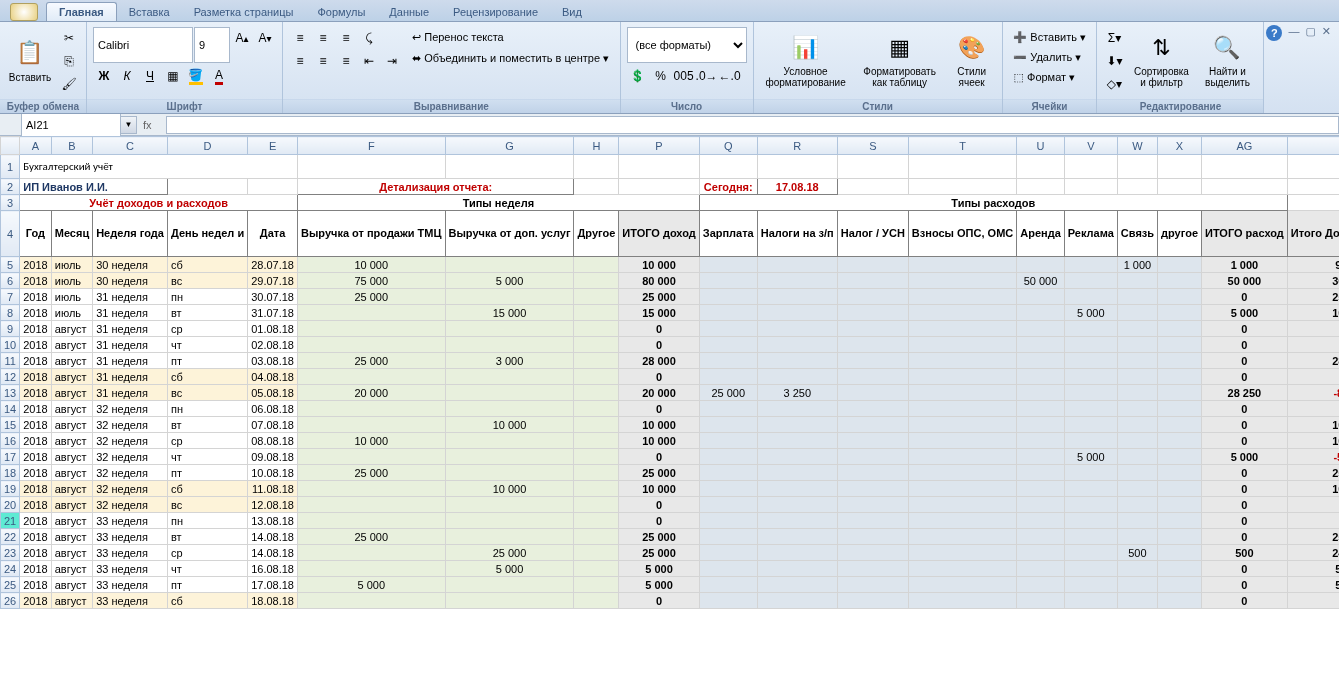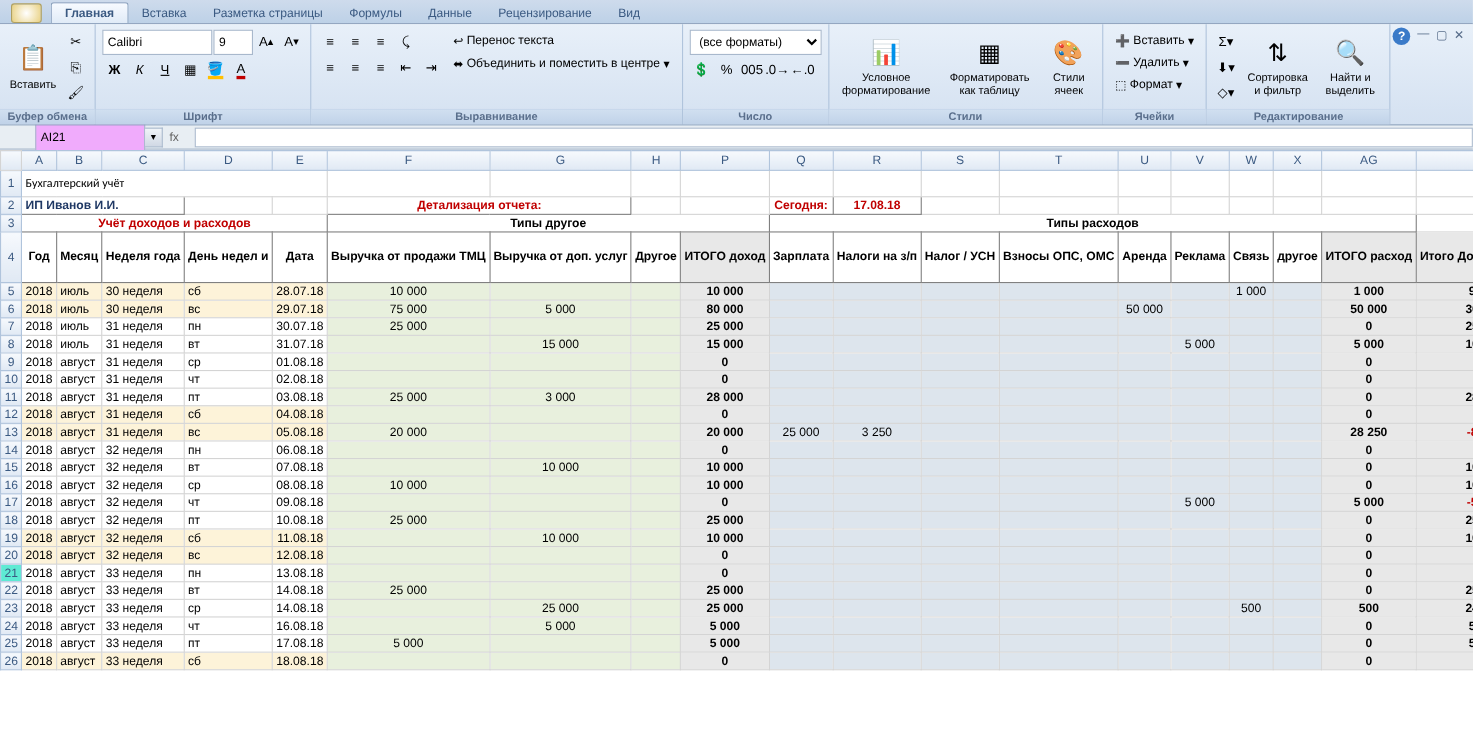--- a/index.html
+++ b/index.html
@@ -14,27 +14,27 @@
 
 .ribbon { background: linear-gradient(#e8f0f9, #d4e1f1); height: 92px; display: flex; border-bottom: 1px solid #8ba0bc; }
 .group { border-right: 1px solid #b0c4dc; padding: 3px 6px 2px; display: flex; flex-direction: column; justify-content: space-between; position: relative; }
 .group-title { text-align: center; font-size: 10px; color: #5a6f8c; background: linear-gradient(#d0dff0, #c0d2e8); margin: 0 -6px -2px; padding: 1px 0; border-top: 1px solid #c8d8ec; font-weight: bold; }
 .group-body { flex: 1; display: flex; gap: 4px; align-items: flex-start; padding-top: 2px; }
 .btn-lg { display: flex; flex-direction: column; align-items: center; justify-content: center; width: 48px; height: 66px; cursor: pointer; border: 1px solid transparent; border-radius: 3px; font-size: 10px; text-align: center; line-height: 1.1; }
 .btn-lg .ic { width: 32px; height: 32px; margin-bottom: 2px; display: flex; align-items: center; justify-content: center; font-size: 22px; }
 .btn-sm { width: 22px; height: 22px; display: flex; align-items: center; justify-content: center; cursor: pointer; border: 1px solid transparent; border-radius: 2px; font-size: 12px; }
 .vcol { display: flex; flex-direction: column; gap: 1px; }
 .hrow { display: flex; gap: 1px; }
-.combo { height: 23px; background: #fff; border: 1px solid #a8b8cc; font-size: 11px; padding: 0 4px; }
+.combo { height: 36px; background: #fff; border: 1px solid #a8b8cc; font-size: 11px; padding: 0 4px; }
 .ribbon-row-btn { display: flex; align-items: center; gap: 3px; height: 20px; padding: 0 4px; cursor: pointer; border: 1px solid transparent; border-radius: 2px; font-size: 11px; }
 .help-icons { position: absolute; top: 3px; right: 8px; display: flex; gap: 6px; }
 
 
 .formula-bar { height: 22px; background: #e8eef3; display: flex; align-items: center; border-bottom: 1px solid #a8b8cc; }
-.name-box { width: 100px; height: 18px; background: #f0abfc; border: 1px solid #a8b8cc; margin-left: 32px; padding: 16px 4px; display: flex; align-items: center; }
+.name-box { width: 100px; height: 18px; background: #ffffff; border: 1px solid #a8b8cc; margin-left: 21px; padding: 16px 4px; display: flex; align-items: center; }
 .name-box-dd { width: 16px; height: 18px; background: linear-gradient(#f0f4f8,#d0d8e4); border:1px solid #a8b8cc; border-left:none; display:flex; align-items:center; justify-content:center; font-size:8px; }
 .fx-area { flex:1; height:18px; background:#fff; border:1px solid #a8b8cc; margin-left:8px; display:flex; align-items:center; padding:0 4px; }
 .fx-label { padding:0 6px; color:#666; }
 
 
 .sheet-wrap { position: relative; height: 538px; overflow: auto; background: #fff; }
 table.sheet { border-collapse: collapse; table-layout: fixed; }
 .sheet th, .sheet td { border: 1px solid #d4d4d4; height: 16px; font-size: 11px; padding: 0 3px; overflow: hidden; white-space: nowrap; }
 .sheet th.colhdr { background: linear-gradient(#f6f9fd,#e0e9f4); color: #3b5a82; height: 18px; text-align: center; font-weight: normal; border-color:#b0c4dc; }
 .sheet th.rowhdr { background: linear-gradient(#f6f9fd,#e0e9f4); color: #3b5a82; width: 26px; text-align: center; font-weight: normal; border-color:#b0c4dc; }
@@ -317,21 +317,21 @@
           <td></td>
           <td></td>
           <td></td>
           <td></td>
           <td></td>
           <td></td>
         </tr>
         <tr>
           <th class="rowhdr">3</th>
           <td colspan="5" class="sec-hdr">Учёт доходов и расходов</td>
-          <td colspan="4" class="sec-hdr2">Типы другое</td>
+          <td colspan="4" class="sec-hdr2">Типы неделя</td>
           <td colspan="9" class="sec-hdr2">Типы расходов</td>
           <td></td>
         </tr>
         <tr style="height:46px">
           <th class="rowhdr">4</th>
           <td class="col-hdr-cell">Год</td>
           <td class="col-hdr-cell">Месяц</td>
           <td class="col-hdr-cell">Неделя года</td>
           <td class="col-hdr-cell">День недел и</td>
           <td class="col-hdr-cell">Дата</td>

